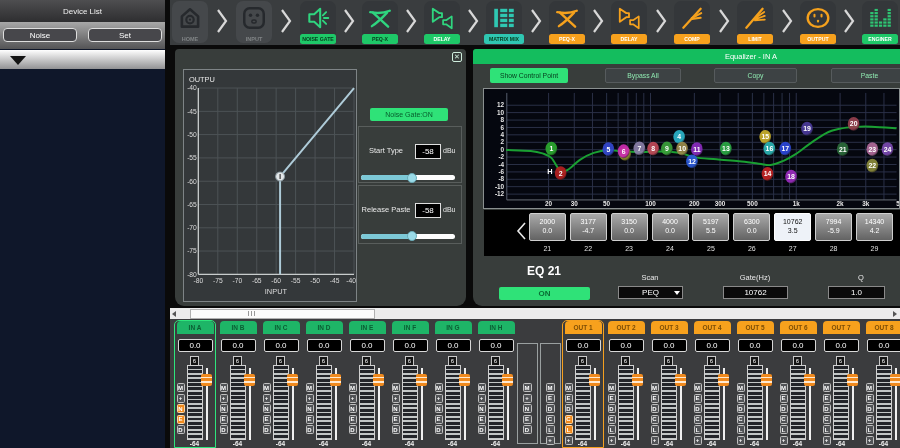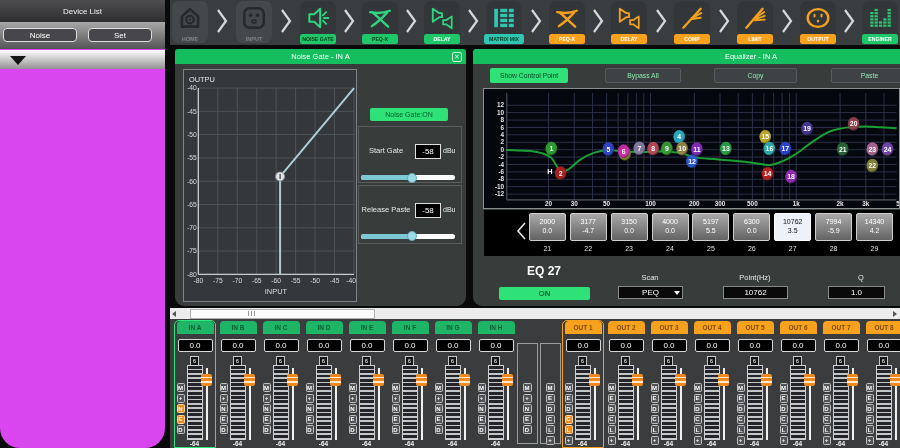--- a/index.html
+++ b/index.html
@@ -1,25 +1,25 @@
 <!DOCTYPE html>
 <html><head><meta charset="utf-8"><style>
 html,body{margin:0;padding:0;background:#000;}
 *{box-sizing:border-box;font-family:"Liberation Sans",sans-serif;}
 #page{position:relative;width:900px;height:448px;background:#0a0a0a;overflow:hidden;}
 .abs{position:absolute;}
 .ctr{display:flex;align-items:center;justify-content:center;}
 </style></head><body>
 <div id="page">
 
-<div class="abs" style="left:0;top:0;width:165px;height:448px;background:#d946ef;border-radius:20px;">
+<div class="abs" style="left:0;top:0;width:165px;height:448px;background:#0f172a;">
  <div class="abs ctr" style="left:0;top:0;width:165px;height:22px;background:linear-gradient(180deg,#4e4e50,#2e2e30);color:#f0f0f0;font-size:8px;">Device List</div>
  <div class="abs" style="left:0;top:22px;width:165px;height:27px;background:linear-gradient(180deg,#a8a8a8,#545456);"></div>
  <div class="abs ctr" style="left:3px;top:28px;width:74px;height:14px;background:#47474b;border:1.5px solid #dedede;border-radius:4px;color:#fff;font-size:8px;">Noise</div>
- <div class="abs ctr" style="left:88px;top:28px;width:64px;height:14px;background:#47474b;border:1.5px solid #dedede;border-radius:4px;color:#fff;font-size:8px;">Set</div>
+ <div class="abs ctr" style="left:88px;top:28px;width:74px;height:14px;background:#47474b;border:1.5px solid #dedede;border-radius:4px;color:#fff;font-size:8px;">Set</div>
  <div class="abs" style="left:0;top:50px;width:165px;height:19px;background:linear-gradient(180deg,#ffffff,#929294);"></div>
  <div class="abs" style="left:10px;top:56px;width:0;height:0;border-left:8px solid transparent;border-right:8px solid transparent;border-top:9px solid #141414;"></div>
 </div>
 <div class="abs" style="left:170px;top:0;width:730px;height:45px;background:#3a3d3f;"></div>
 <div class="abs" style="left:172px;top:1px;width:36px;height:42px;background:#45484b;border-radius:7px;">
       <svg width="26" height="26" viewBox="0 0 24 24" style="position:absolute;left:5px;top:4px;">
         <path d="M4.5,10.5 L12,4 L19.5,10.5 V20 H4.5 Z" fill="none" stroke="#26292d" stroke-width="2.4" stroke-linejoin="round"></path>
         <circle cx="12" cy="13.5" r="3.4" fill="none" stroke="#26292d" stroke-width="2"></circle>
         <circle cx="12" cy="13.5" r="1" fill="#26292d"></circle>
       </svg>
@@ -164,21 +164,20 @@
       <path d="M3,2 L11,13 L3,24" fill="none" stroke="#d8d8d8" stroke-width="2.2"></path>
     </svg>
 <svg class="abs" width="14" height="26" viewBox="0 0 14 26" style="left:779.5px;top:8px;">
       <path d="M3,2 L11,13 L3,24" fill="none" stroke="#d8d8d8" stroke-width="2.2"></path>
     </svg>
 <svg class="abs" width="14" height="26" viewBox="0 0 14 26" style="left:842px;top:8px;">
       <path d="M3,2 L11,13 L3,24" fill="none" stroke="#d8d8d8" stroke-width="2.2"></path>
     </svg>
 
 <div class="abs" style="left:175px;top:49px;width:291px;height:257px;background:#383d3b;border-radius:4px 4px 9px 9px;">
- <div class="abs ctr" style="left:0;top:0;width:291px;height:15px;background:#14bd5e;border-radius:3px 3px 0 0;color:#fff;font-size:7.5px;">Noise Gate - IN A</div>
  <div class="abs ctr" style="left:277px;top:2.5px;width:10px;height:10px;border:1px solid #cfeedd;border-radius:2px;color:#cfeedd;font-size:7px;">✕</div>
 <svg class="abs" width="174" height="233" viewBox="0 0 174 233" style="left:8px;top:20px;background:#34383a;border:1px solid #7e8486;">
         <line x1="14.5" y1="17.9" x2="172.0" y2="17.9" stroke="#4d5356" stroke-width="1"></line>
         <line x1="14.5" y1="41.5" x2="172.0" y2="41.5" stroke="#4d5356" stroke-width="1"></line>
         <line x1="14.5" y1="65.0" x2="172.0" y2="65.0" stroke="#4d5356" stroke-width="1"></line>
         <line x1="14.5" y1="88.6" x2="172.0" y2="88.6" stroke="#4d5356" stroke-width="1"></line>
         <line x1="14.5" y1="112.2" x2="172.0" y2="112.2" stroke="#4d5356" stroke-width="1"></line>
         <line x1="14.5" y1="135.7" x2="172.0" y2="135.7" stroke="#4d5356" stroke-width="1"></line>
         <line x1="14.5" y1="159.3" x2="172.0" y2="159.3" stroke="#4d5356" stroke-width="1"></line>
         <line x1="14.5" y1="182.8" x2="172.0" y2="182.8" stroke="#4d5356" stroke-width="1"></line>
@@ -214,21 +213,21 @@
         <text x="152.3" y="215" fill="#dcdcdc" font-size="6.8" text-anchor="middle">-45</text>
         <text x="174.0" y="215" fill="#dcdcdc" font-size="6.8" text-anchor="end">-40</text>
         <text x="93" y="226" fill="#dcdcdc" font-size="7.5" text-anchor="middle">INPUT</text>
         <path d="M97.2,206.4 L97.2,107.4 L172.0,17.9" fill="none" stroke="#aecbd8" stroke-width="2"></path>
         <circle cx="97.2" cy="107.4" r="4.5" fill="#e2e6e8" stroke="#8a9aa2" stroke-width="1"></circle>
         <rect x="96.5" y="104.9" width="1.5" height="5" fill="#555"></rect>
       </svg>
 
  <div class="abs ctr" style="left:195px;top:59px;width:78px;height:13px;background:#2fe278;border-radius:2px;color:#065c2c;font-size:7px;">Noise Gate:ON</div>
  <div class="abs" style="left:183px;top:77px;width:104px;height:57px;border:1px solid #595e5c;"></div>
- <div class="abs ctr" style="left:185px;top:95px;width:52px;height:12px;color:#e8e8e8;font-size:7.5px;">Start Gate</div>
+ <div class="abs ctr" style="left:185px;top:95px;width:52px;height:12px;color:#e8e8e8;font-size:7.5px;">Start Type</div>
  <div class="abs ctr" style="left:240px;top:95px;width:26px;height:15px;background:#000;border:1px solid #e0e0e0;color:#fff;font-size:8px;">-58</div>
  <div class="abs" style="left:268px;top:98px;color:#e8e8e8;font-size:7px;">dBu</div>
  <div class="abs" style="left:186px;top:126px;width:94px;height:5px;background:#fdfdfd;border-radius:2.5px;"></div>
  <div class="abs" style="left:186px;top:126px;width:51px;height:5px;background:#7cc8d6;border-radius:2.5px 0 0 2.5px;"></div>
  <div class="abs" style="left:232px;top:123.5px;width:10px;height:10px;background:#9adbe8;border:1px solid #6aacb8;border-radius:50%;"></div>
  <div class="abs" style="left:183px;top:136px;width:104px;height:59px;border:1px solid #595e5c;"></div>
  <div class="abs ctr" style="left:182px;top:154px;width:58px;height:12px;color:#e8e8e8;font-size:7.5px;">Release Paste</div>
  <div class="abs ctr" style="left:240px;top:154px;width:26px;height:15px;background:#000;border:1px solid #e0e0e0;color:#fff;font-size:8px;">-58</div>
  <div class="abs" style="left:268px;top:157px;color:#e8e8e8;font-size:7px;">dBu</div>
  <div class="abs" style="left:186px;top:184.5px;width:94px;height:5px;background:#fdfdfd;border-radius:2.5px;"></div>
@@ -492,26 +491,26 @@
 <div class="abs ctr" style="left:219.4px;top:194px;width:37px;height:10px;color:#e0e0e0;font-size:7px;">25</div>
 <div class="abs ctr" style="left:260.3px;top:163.5px;width:37px;height:28.5px;background:linear-gradient(180deg,#a9a9a9,#636363);border:1px solid #cfcfcf;border-radius:2px;color:#fff;font-size:7px;line-height:1.25;text-align:center;">6300<br>0.0</div>
 <div class="abs ctr" style="left:260.3px;top:194px;width:37px;height:10px;color:#e0e0e0;font-size:7px;">26</div>
 <div class="abs ctr" style="left:301.2px;top:163.5px;width:37px;height:28.5px;background:#eef2f8;border:1px solid #fff;border-radius:2px;color:#111;font-size:7px;line-height:1.25;text-align:center;">10762<br>3.5</div>
 <div class="abs ctr" style="left:301.2px;top:194px;width:37px;height:10px;color:#e0e0e0;font-size:7px;">27</div>
 <div class="abs ctr" style="left:342.1px;top:163.5px;width:37px;height:28.5px;background:linear-gradient(180deg,#a9a9a9,#636363);border:1px solid #cfcfcf;border-radius:2px;color:#fff;font-size:7px;line-height:1.25;text-align:center;">7994<br>-5.9</div>
 <div class="abs ctr" style="left:342.1px;top:194px;width:37px;height:10px;color:#e0e0e0;font-size:7px;">28</div>
 <div class="abs ctr" style="left:383.0px;top:163.5px;width:37px;height:28.5px;background:linear-gradient(180deg,#a9a9a9,#636363);border:1px solid #cfcfcf;border-radius:2px;color:#fff;font-size:7px;line-height:1.25;text-align:center;">14340<br>4.2</div>
 <div class="abs ctr" style="left:383.0px;top:194px;width:37px;height:10px;color:#e0e0e0;font-size:7px;">29</div>
 
- <div class="abs ctr" style="left:26px;top:215px;width:90px;height:13px;color:#fff;font-size:12px;font-weight:bold;">EQ 27</div>
+ <div class="abs ctr" style="left:26px;top:215px;width:90px;height:13px;color:#fff;font-size:12px;font-weight:bold;">EQ 21</div>
  <div class="abs ctr" style="left:26px;top:238px;width:91px;height:13px;background:#2fe278;border-radius:2px;color:#0a6e35;font-size:8px;font-weight:bold;">ON</div>
  <div class="abs ctr" style="left:147px;top:223px;width:60px;height:10px;color:#e8e8e8;font-size:7.5px;">Scan</div>
  <div class="abs ctr" style="left:145px;top:237px;width:65px;height:13px;background:#0a0a0a;border:1px solid #8a8a8a;color:#fff;font-size:8px;">PEQ</div>
  <div class="abs" style="left:201px;top:242px;width:0;height:0;border-left:3.5px solid transparent;border-right:3.5px solid transparent;border-top:4.5px solid #fff;"></div>
- <div class="abs ctr" style="left:252px;top:223px;width:60px;height:10px;color:#e8e8e8;font-size:7.5px;">Point(Hz)</div>
+ <div class="abs ctr" style="left:252px;top:223px;width:60px;height:10px;color:#e8e8e8;font-size:7.5px;">Gate(Hz)</div>
  <div class="abs ctr" style="left:250px;top:237px;width:65px;height:13px;background:#0a0a0a;border:1px solid #8a8a8a;color:#fff;font-size:8px;">10762</div>
  <div class="abs ctr" style="left:358px;top:223px;width:60px;height:10px;color:#e8e8e8;font-size:7.5px;">Q</div>
  <div class="abs ctr" style="left:355px;top:237px;width:57px;height:13px;background:#0a0a0a;border:1px solid #8a8a8a;color:#fff;font-size:8px;">1.0</div>
 </div>
 
 <div class="abs" style="left:170px;top:308px;width:730px;height:11px;background:#ececec;">
  <div class="abs" style="left:20px;top:0.5px;width:185px;height:10px;background:#fbfbfb;border:1px solid #b0b0b0;"></div>
  <div class="abs" style="left:78px;top:3px;width:1px;height:5px;background:#999;"></div>
  <div class="abs" style="left:81px;top:3px;width:1px;height:5px;background:#999;"></div>
  <div class="abs" style="left:84px;top:3px;width:1px;height:5px;background:#999;"></div>

